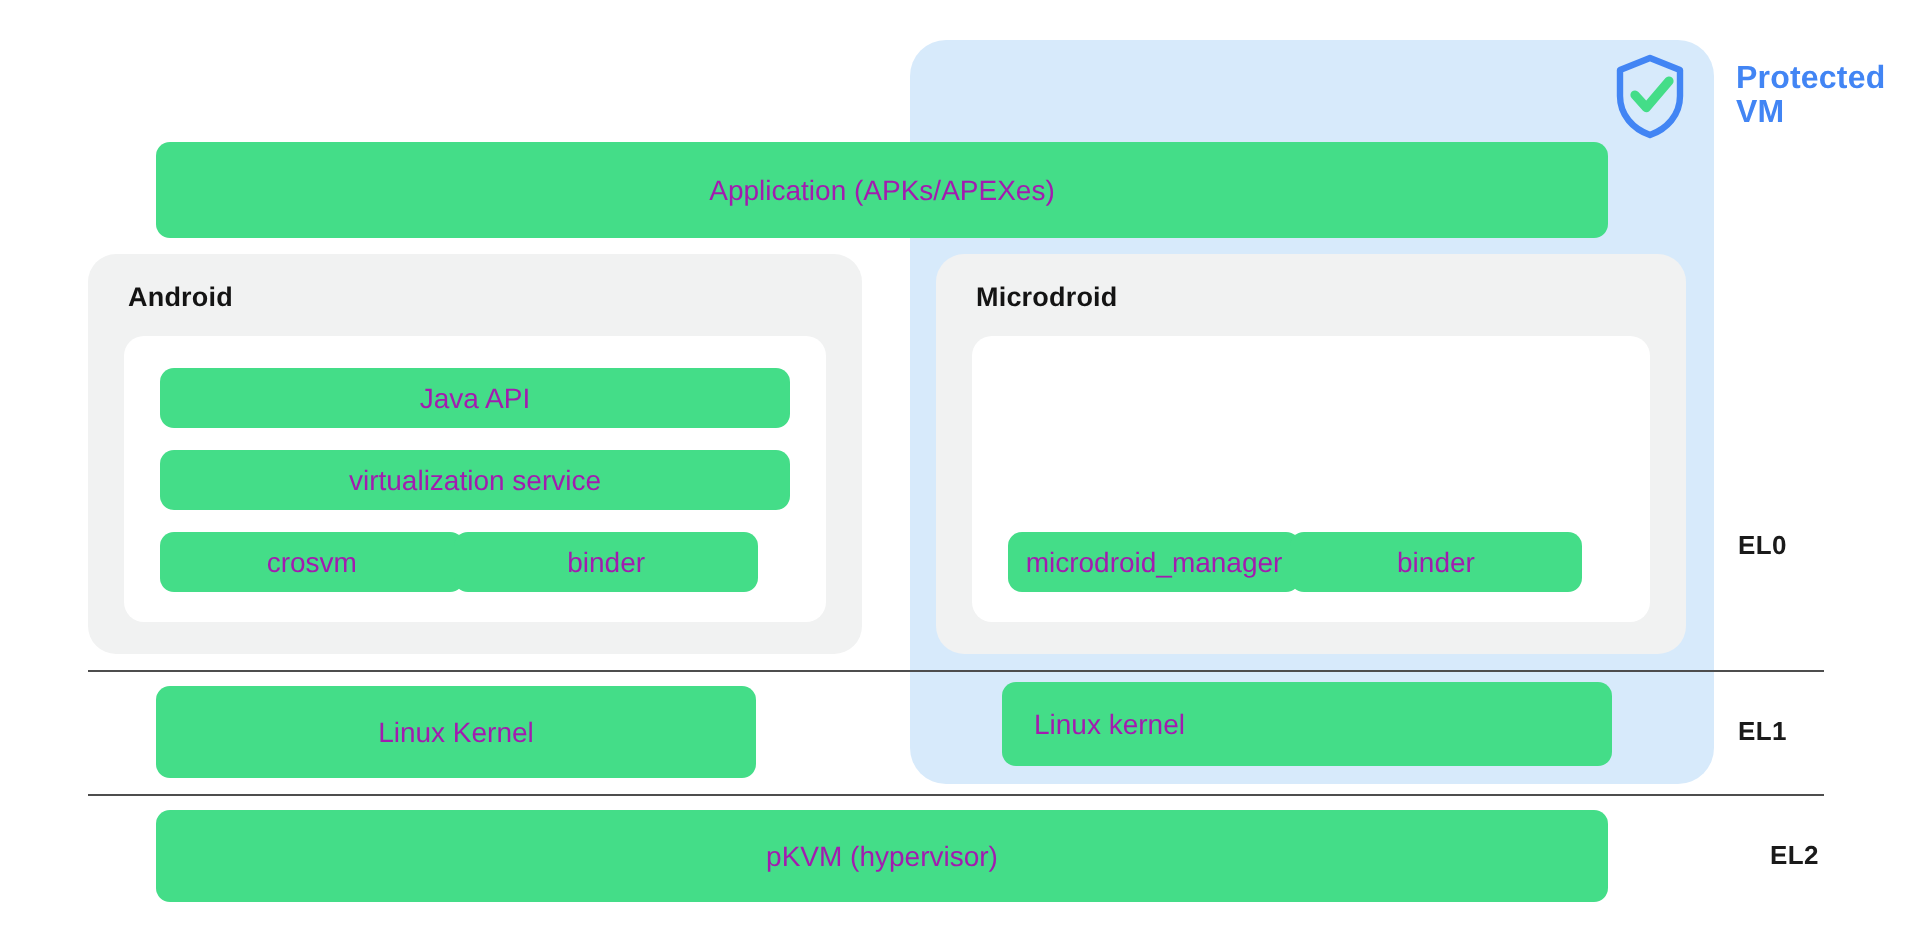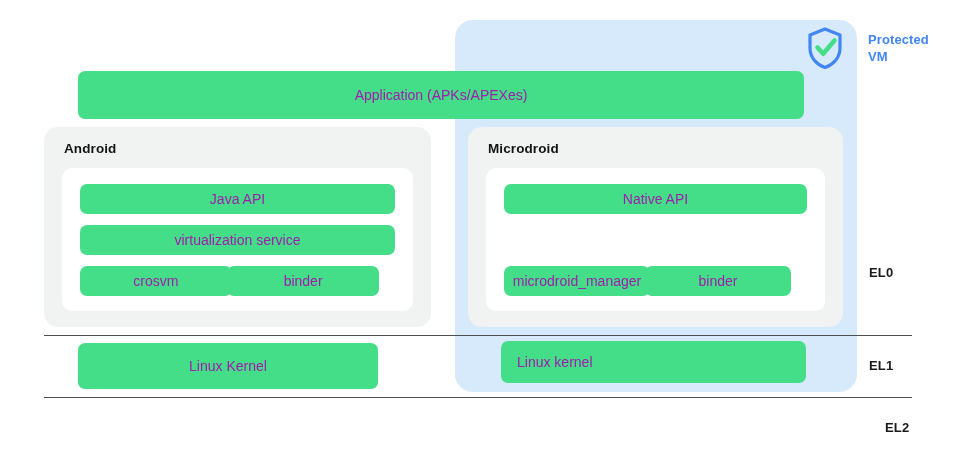--- a/index.html
+++ b/index.html
@@ -28,21 +28,21 @@
     height: 372px;
     background: #d7eafb;
     border-radius: 18px;
   }
   .vm-label {
     position: absolute;
     left: 868px;
     top: 31px;
     width: 86px;
     color: #4285f4;
-    font-size: 13px;
+    font-size: 16px;
     font-weight: bold;
     line-height: 17px;
     letter-spacing: 0.1px;
   }
   .shield-icon {
     position: absolute;
     left: 805px;
     top: 26px;
     width: 40px;
     height: 44px;
@@ -218,35 +218,33 @@
       <div class="stack-row r3">
         <div class="green half-l">crosvm</div>
         <div class="green half-r">binder</div>
       </div>
     </div>
   </div>
 
   <div class="os-panel microdroid">
     <div class="os-title">Microdroid</div>
     <div class="os-inner">
-      <div class="stack-row r1">
-        <div class="green full">Native API</div>
-      </div>
       <div class="stack-row r3">
         <div class="green half-l">microdroid_manager</div>
         <div class="green half-r">binder</div>
       </div>
     </div>
   </div>
 
   <div class="divider el0-el1"></div>
 
   <div class="green kernel-left">Linux Kernel</div>
   <div class="green left-text kernel-right">Linux kernel</div>
 
   <div class="divider el1-el2"></div>
 
+  <div class="green hyp-bar">pKVM (hypervisor)</div>
 
   <div class="el-label el0">EL0</div>
   <div class="el-label el1">EL1</div>
   <div class="el-label el2">EL2</div>
 
 </div>
 
 </body></html>

